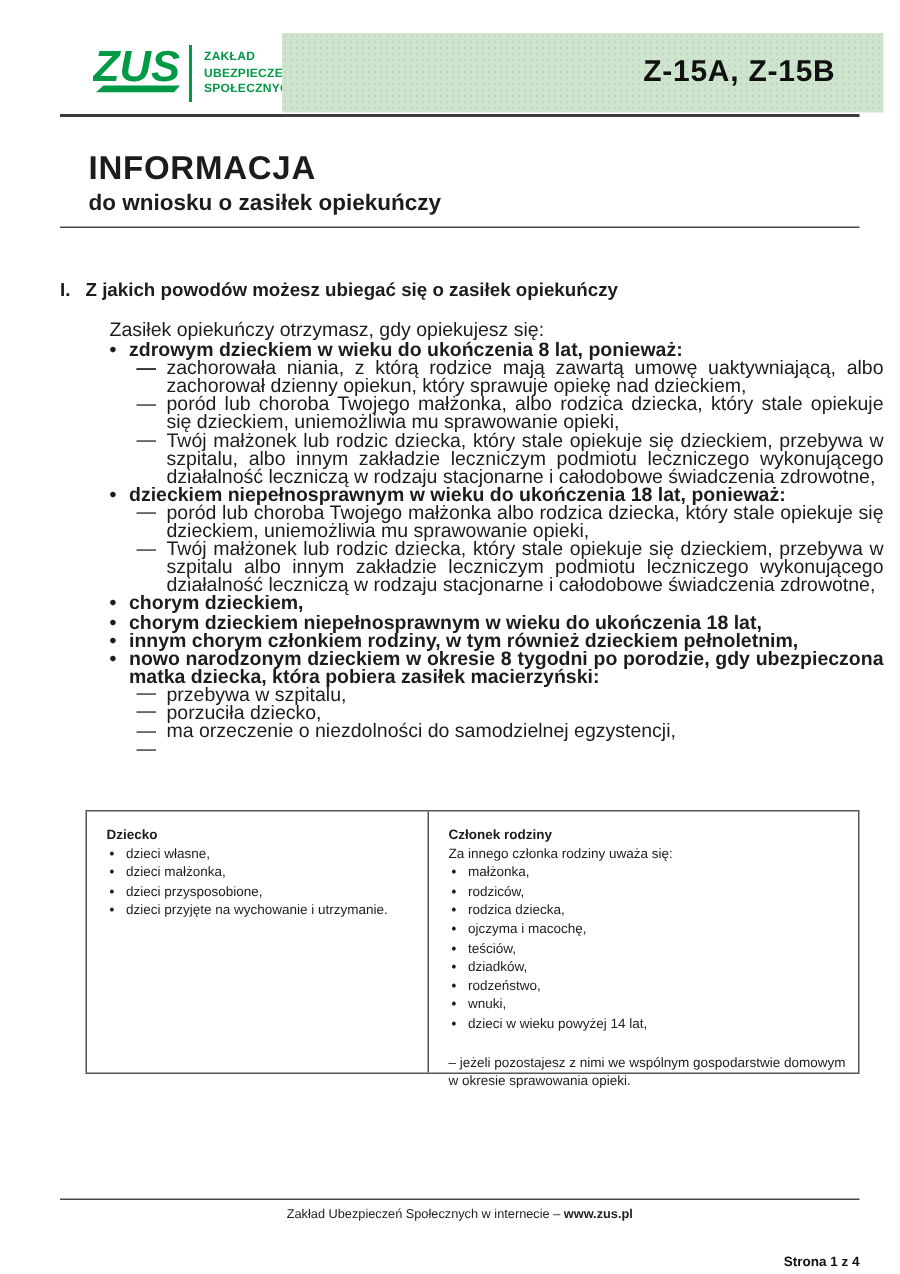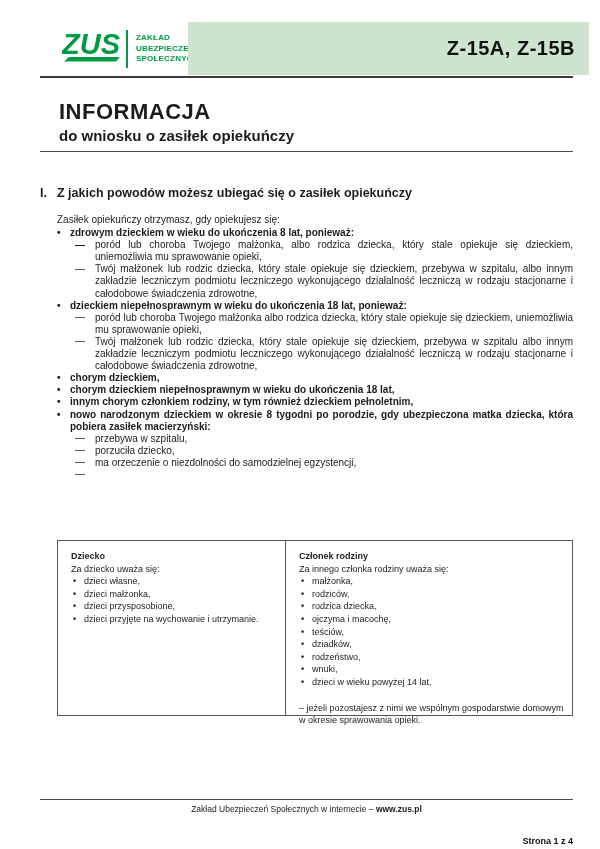--- a/index.html
+++ b/index.html
@@ -19,37 +19,37 @@
   .logo-block { position: absolute; left: 0; top: 2px; width: 132px; height: 50px; }
   .zus-mark { position: absolute; left: 6px; top: 2px; }
   .logo-sep { position: absolute; left: 70px; top: 6px; width: 1.5px; height: 38px; background: #009a44; }
   .logo-text { position: absolute; left: 80px; top: 9px; font-size: 8px; font-weight: bold; color: #009a44; line-height: 10.5px; letter-spacing: 0.2px; }
   .banner {
     position: absolute; left: 132px; top: 0; width: 401px; height: 53px;
     background-color: #cfe4cf;
     background-image: radial-gradient(#bcd7bc 0.6px, rgba(0,0,0,0) 0.7px);
     background-size: 4px 4px;
     display: flex; align-items: center; justify-content: flex-end;
-    padding-right: 14px;
+    padding-right: 32px;
   }
   .banner-code { font-size: 20px; font-weight: bold; color: #111; letter-spacing: 0.5px; }
   .header-rule { position: absolute; left: 40px; top: 76px; width: 533px; height: 2px; background: #3c3c3c; }
 
   
   .title-block { position: absolute; left: 59px; top: 99px; width: 500px; }
   .title-main { font-size: 22px; font-weight: bold; letter-spacing: 0.5px; line-height: 25px; }
   .title-sub { font-size: 15px; font-weight: bold; line-height: 20px; margin-top: 2px; }
   .title-rule { position: absolute; left: 40px; top: 151px; width: 533px; height: 1px; background: #4a4a4a; }
 
   
   .section-heading { position: absolute; left: 40px; top: 186px; width: 533px; display: flex; font-size: 12.5px; font-weight: bold; }
   .section-num { width: 17px; flex: none; }
 
   
-  .body-text { position: absolute; left: 40px; top: 214px; width: 533px; font-size: 10px; line-height: 12.1px; }
+  .body-text { position: absolute; left: 56px; top: 214px; width: 533px; font-size: 13px; line-height: 12.1px; }
   .intro { padding-left: 17px; margin-bottom: 1px; }
   .r-item { position: relative; padding-left: 30px; text-align: justify; }
   .r-item .bullet { position: absolute; left: 17px; top: 0; font-weight: bold; }
   .r-label { font-weight: bold; }
   .s-item { position: relative; padding-left: 55px; text-align: justify; }
   .s-item .dash { position: absolute; left: 35px; top: -0.5px; }
 
   
   .boxes { position: absolute; left: 57px; top: 540px; width: 516px; height: 176px; border: 1px solid #555; display: flex; font-size: 9px; line-height: 12.6px; }
   .box-cell { padding: 9px 4px 8px 13px; }
@@ -99,41 +99,40 @@
   <div class="section-heading">
     <span class="section-num">I.</span>
     <span>Z jakich powodów możesz ubiegać się o zasiłek opiekuńczy</span>
   </div>
 
   <div class="body-text">
     <div class="intro">Zasiłek opiekuńczy otrzymasz, gdy opiekujesz się:</div>
     <div id="reasons">
         <div class="r-item"><span class="bullet">•</span><span class="r-label">zdrowym dzieckiem w wieku do ukończenia 8 lat, ponieważ:</span></div>
         <div class="s-item"><span class="dash">—</span></div>
-        <div class="s-item"><span class="dash">—</span></div>
+        <div class="s-item"><span class="dash">—</span><span class="s-text">zachorowała niania, z którą rodzice mają zawartą umowę uaktywniającą, albo zachorował dzienny opiekun, który sprawuje opiekę nad dzieckiem,</span></div>
         <div class="s-item"><span class="dash">—</span><span class="s-text">poród lub choroba Twojego małżonka, albo rodzica dziecka, który stale opiekuje się dzieckiem, uniemożliwia mu sprawowanie opieki,</span></div>
         <div class="s-item"><span class="dash">—</span><span class="s-text">Twój małżonek lub rodzic dziecka, który stale opiekuje się dzieckiem, przebywa w szpitalu, albo innym zakładzie leczniczym podmiotu leczniczego wykonującego działalność leczniczą w rodzaju stacjonarne i całodobowe świadczenia zdrowotne,</span></div>
         <div class="r-item"><span class="bullet">•</span><span class="r-label">dzieckiem niepełnosprawnym w wieku do ukończenia 18 lat, ponieważ:</span></div>
         <div class="s-item"><span class="dash">—</span><span class="s-text">poród lub choroba Twojego małżonka albo rodzica dziecka, który stale opiekuje się dzieckiem, uniemożliwia mu sprawowanie opieki,</span></div>
         <div class="s-item"><span class="dash">—</span><span class="s-text">Twój małżonek lub rodzic dziecka, który stale opiekuje się dzieckiem, przebywa w szpitalu albo innym zakładzie leczniczym podmiotu leczniczego wykonującego działalność leczniczą w rodzaju stacjonarne i całodobowe świadczenia zdrowotne,</span></div>
         <div class="r-item"><span class="bullet">•</span><span class="r-label">chorym dzieckiem,</span></div>
         <div class="r-item"><span class="bullet">•</span><span class="r-label">chorym dzieckiem niepełnosprawnym w wieku do ukończenia 18 lat,</span></div>
         <div class="r-item"><span class="bullet">•</span><span class="r-label">innym chorym członkiem rodziny, w tym również dzieckiem pełnoletnim,</span></div>
         <div class="r-item"><span class="bullet">•</span><span class="r-label">nowo narodzonym dzieckiem w okresie 8 tygodni po porodzie, gdy ubezpieczona matka dziecka, która pobiera zasiłek macierzyński:</span></div>
         <div class="s-item"><span class="dash">—</span><span class="s-text">przebywa w szpitalu,</span></div>
         <div class="s-item"><span class="dash">—</span><span class="s-text">porzuciła dziecko,</span></div>
         <div class="s-item"><span class="dash">—</span><span class="s-text">ma orzeczenie o niezdolności do samodzielnej egzystencji,</span></div>
         <div class="s-item"><span class="dash">—</span></div>
       </div>
   </div>
 
   <div class="boxes">
     <div class="box-cell box-left">
       <div class="box-title">Dziecko</div>
-      <div>Za dziecko uważa się:</div>
       <div id="child-items">
           <div class="b-item"><span class="bullet">•</span><span>dzieci własne,</span></div>
           <div class="b-item"><span class="bullet">•</span><span>dzieci małżonka,</span></div>
           <div class="b-item"><span class="bullet">•</span><span>dzieci przysposobione,</span></div>
           <div class="b-item"><span class="bullet">•</span><span>dzieci przyjęte na wychowanie i utrzymanie.</span></div>
         </div>
     </div>
     <div class="box-cell box-right">
       <div class="box-title">Członek rodziny</div>
       <div>Za innego członka rodziny uważa się:</div>

